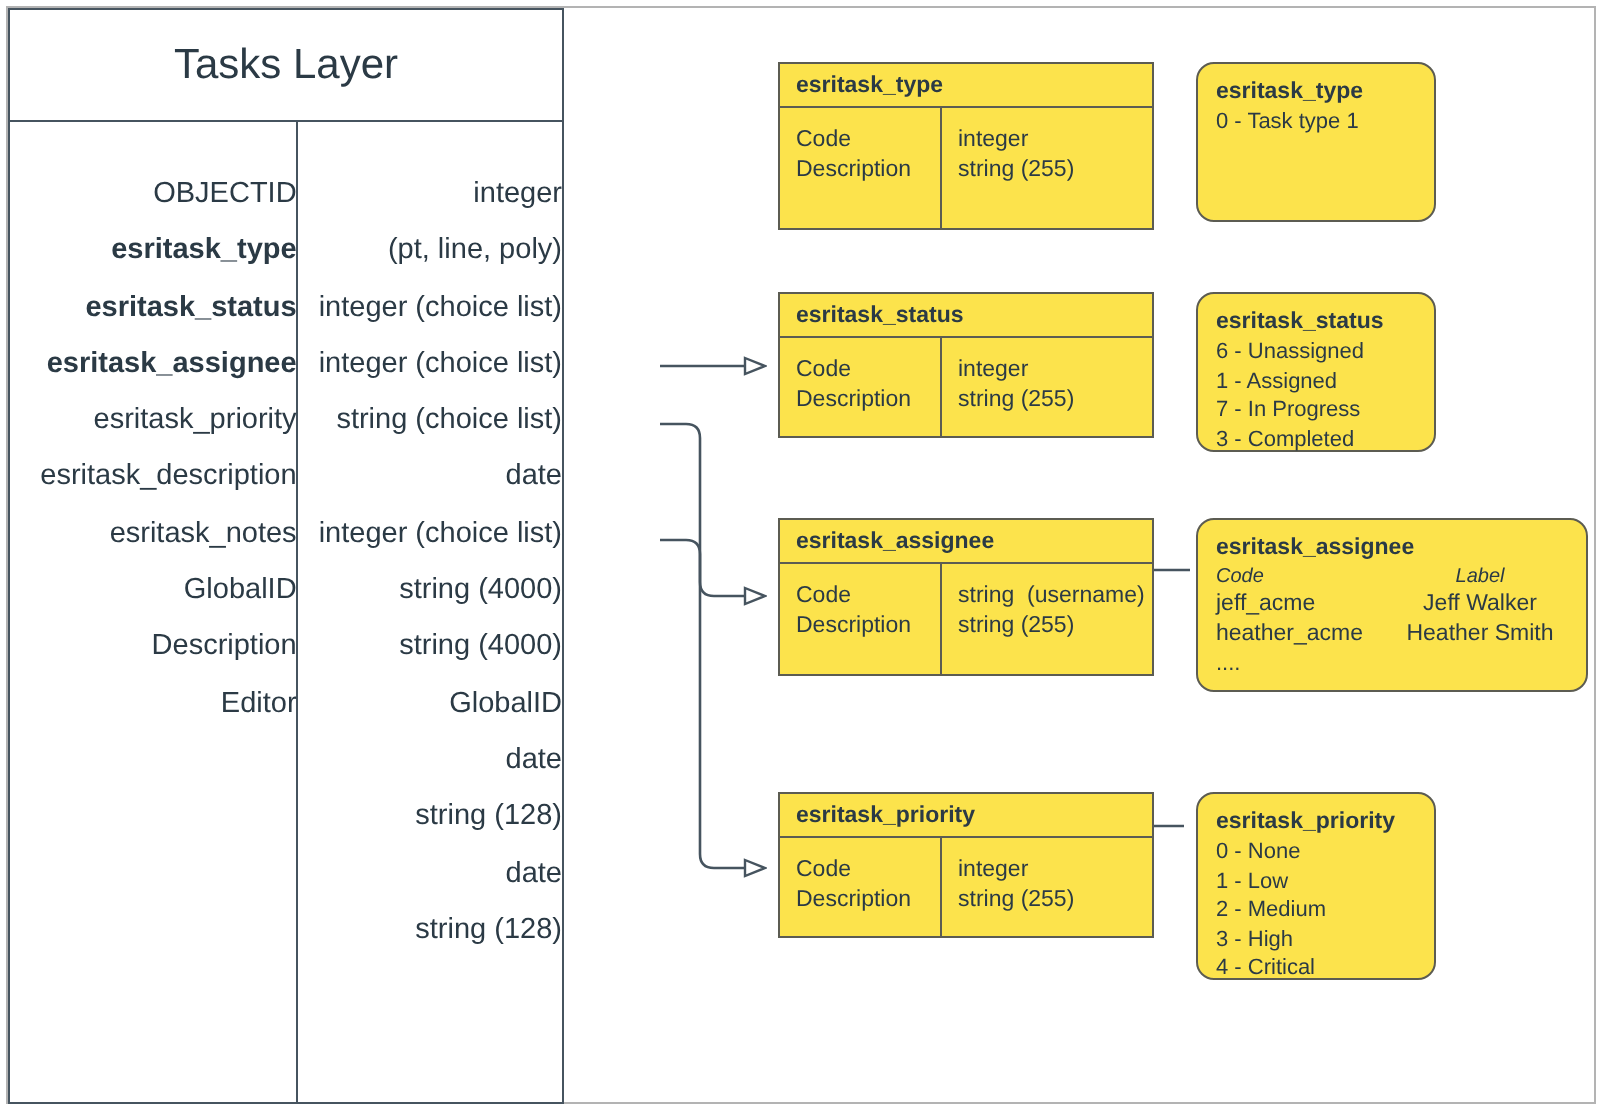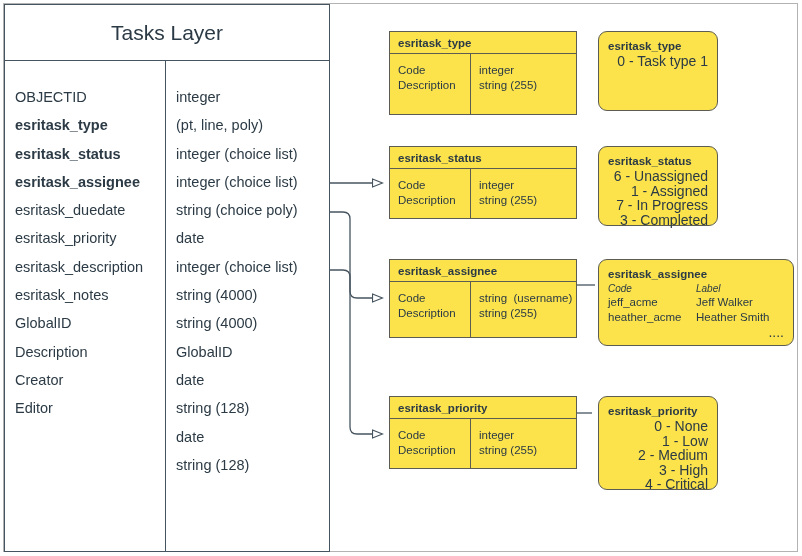--- a/index.html
+++ b/index.html
@@ -29,25 +29,26 @@
     border: 1px solid #b3b3b3;
     box-sizing: border-box;
     background: #ffffff;
   }
 
   
   .entity-table {
     position: absolute;
     left: 4px;
     top: 4px;
-    width: 326px;
+    width: 278px;
     height: 548px;
     box-sizing: border-box;
     border: 1.4px solid #46545f;
     background: #ffffff;
+    text-align: right;
   }
   .entity-title {
     height: 56px;
     display: flex;
     align-items: center;
     justify-content: center;
     font-size: 21px;
     color: #2b3a45;
     border-bottom: 1.4px solid #46545f;
     box-sizing: border-box;
@@ -127,42 +128,41 @@
     padding: 7px 9px;
   }
   .ycard-title {
     font-size: 11.5px;
     font-weight: bold;
     color: #2b3a45;
     line-height: 15px;
     white-space: nowrap;
   }
   .ycard-line {
-    font-size: 14px;
+    font-size: 11px;
     line-height: 14.5px;
     color: #2b3a45;
     white-space: nowrap;
-    text-align: right;
   }
   .ycard-hdr {
     display: flex;
     font-size: 10px;
     font-style: italic;
     line-height: 13px;
     color: #2b3a45;
   }
   .ycard-row {
     display: flex;
     font-size: 11.5px;
     line-height: 15px;
     color: #2b3a45;
     white-space: nowrap;
   }
   .cc1 { width: 88px; }
-  .cc2 { flex: 1; }
+  .cc2 { flex: 1; text-align: center; }
 
   
   .conn {
     position: absolute;
     left: 0; top: 0;
     width: 802px; height: 556px;
     pointer-events: none;
     overflow: visible;
   }
 </style>
@@ -174,35 +174,33 @@
   <div class="outer-frame"></div>
 
   <div class="entity-table">
     <div class="entity-title">Tasks Layer</div>
     <div class="entity-body">
       <div class="col-names" id="col-names">
           <div class="frow">OBJECTID</div>
           <div class="frow bold">esritask_type</div>
           <div class="frow bold">esritask_status</div>
           <div class="frow bold">esritask_assignee</div>
-          <div class="frow">esritask_duedate</div>
           <div class="frow">esritask_priority</div>
           <div class="frow">esritask_description</div>
           <div class="frow">esritask_notes</div>
           <div class="frow">GlobalID</div>
           <div class="frow">Description</div>
-          <div class="frow">Creator</div>
           <div class="frow">Editor</div>
         </div>
       <div class="col-types" id="col-types">
           <div class="frow">integer</div>
           <div class="frow">(pt, line, poly)</div>
           <div class="frow">integer (choice list)</div>
           <div class="frow">integer (choice list)</div>
-          <div class="frow">string (choice poly)</div>
+          <div class="frow">string (choice list)</div>
           <div class="frow">date</div>
           <div class="frow">integer (choice list)</div>
           <div class="frow">string (4000)</div>
           <div class="frow">string (4000)</div>
           <div class="frow">GlobalID</div>
           <div class="frow">date</div>
           <div class="frow">string (128)</div>
           <div class="frow">date</div>
           <div class="frow">string (128)</div>
         </div>

